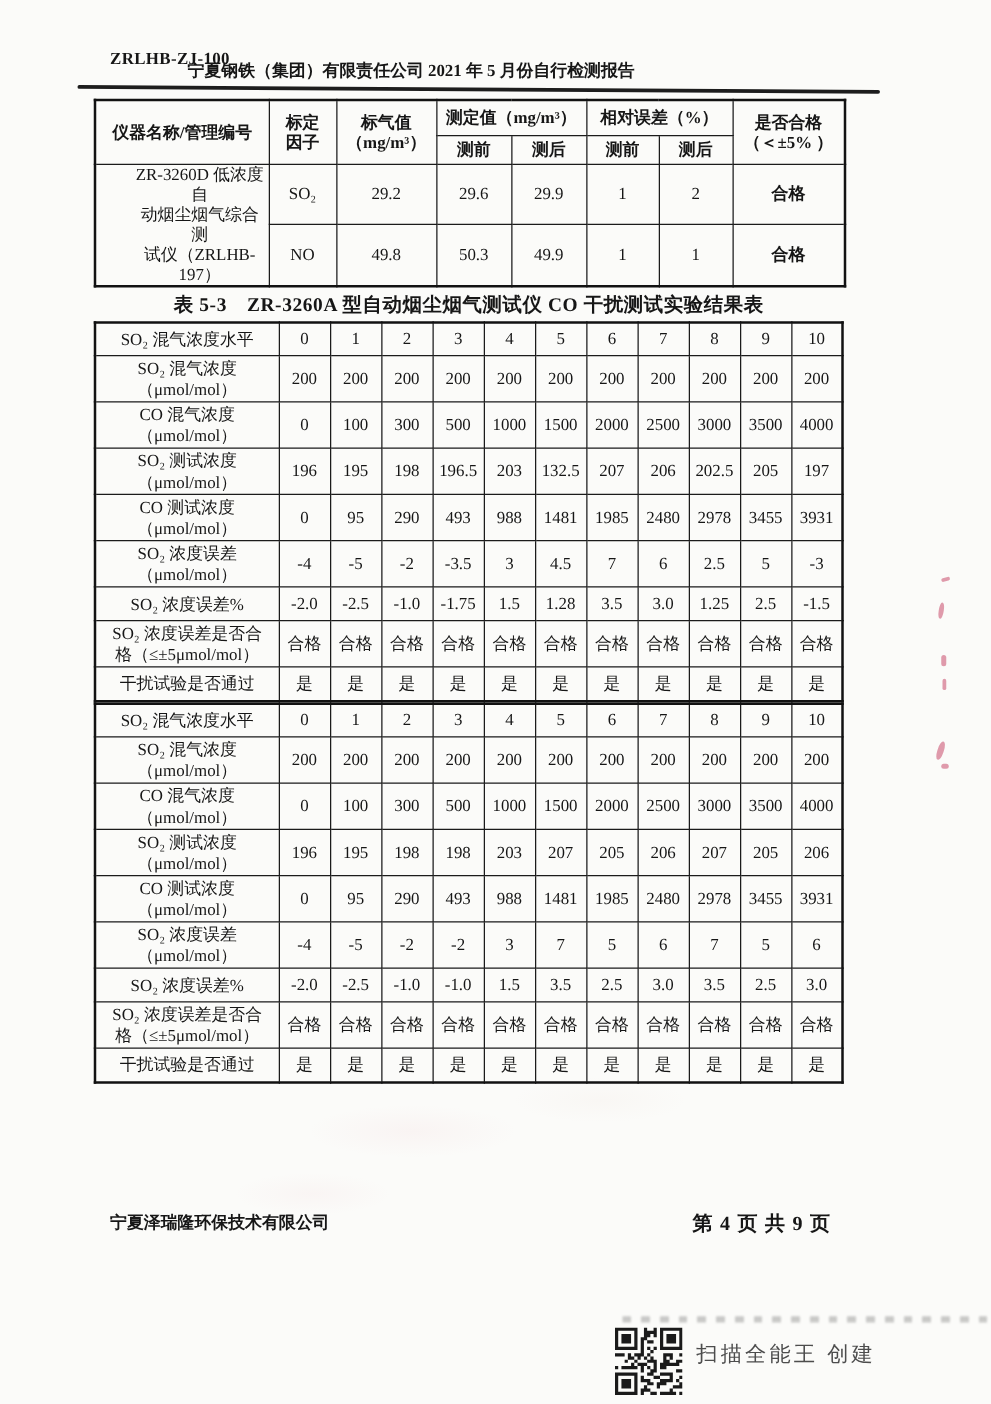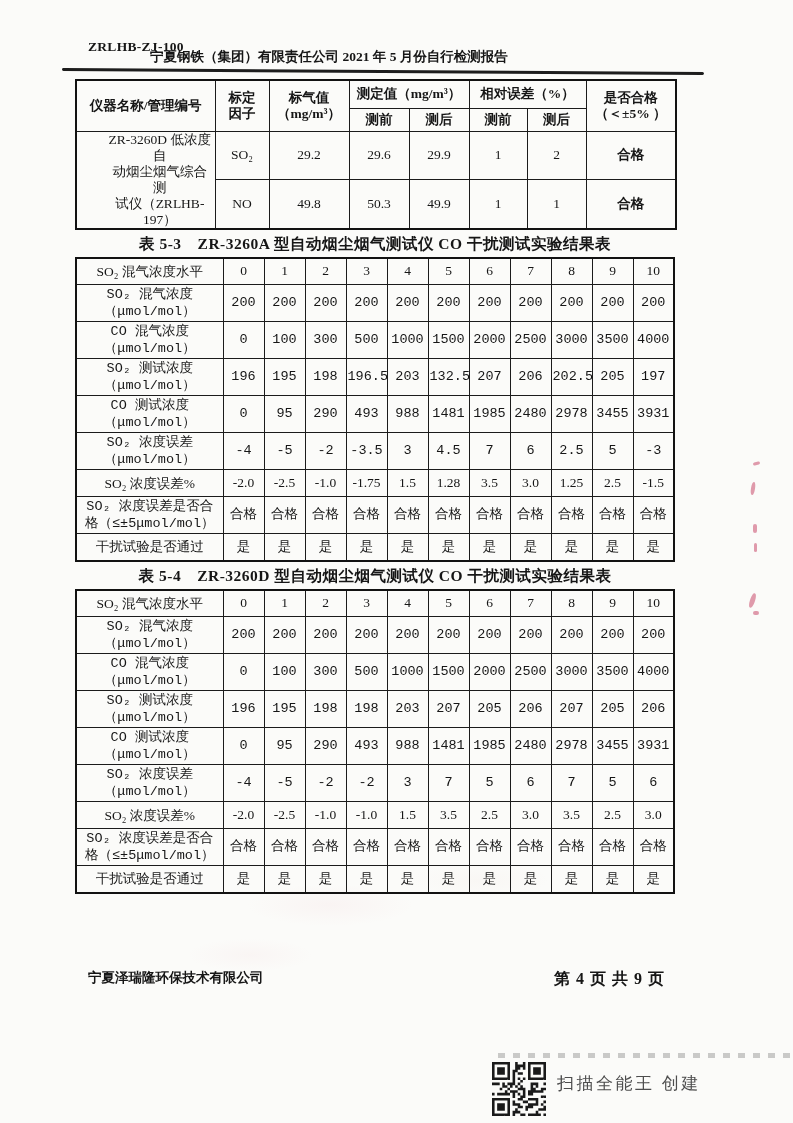--- a/index.html
+++ b/index.html
@@ -19,21 +19,21 @@
   table{border-collapse:collapse;table-layout:fixed;width:600px;border:2.5px solid #121212;}
   td{border:1.4px solid #1b1b1b;text-align:center;vertical-align:middle;padding:0 1px;font-size:13.5px;line-height:16px;overflow:hidden;}
   
   .t52 .hd{font-weight:700;}
   .t52 tr.hr1{height:28px;}
   .t52 tr.hr2{height:23px;}
   .t52 tr.dr{height:25px;}
   .t52 .inst div{line-height:16px;padding-left:28px;}
   
   .grid tr.r1{height:27px;}
-  .grid tr.r2{height:37px;font-family:Liberation Mono, monospace;}
+  .grid tr.r2{height:37px;}
   .grid td.lbl div{line-height:17px;}
   
   .footer-left{position:absolute;top:969px;left:88px;font-weight:700;font-size:13.5px;}
   .footer-right{position:absolute;top:969px;right:128px;font-weight:700;font-size:16px;letter-spacing:1px;}
   
   .streak{position:absolute;top:1053px;left:498px;width:295px;height:5px;opacity:.5;filter:blur(.7px);
           background:repeating-linear-gradient(90deg, rgba(70,70,70,.55) 0 7px, transparent 7px 15px);}
   .redmark{position:absolute;background:#c94b6b;opacity:.55;border-radius:2px;}
   .rm1{left:753px;top:462px;width:7px;height:3px;transform:rotate(-15deg);}
   .rm2{left:751px;top:482px;width:4px;height:13px;border-radius:45%;transform:rotate(9deg);}
@@ -272,21 +272,20 @@
             <td>是</td>
             <td>是</td>
             <td>是</td>
             <td>是</td>
             <td>是</td>
             <td>是</td>
           </tr>
         </tbody>
     </table>
 
-    <div class="tbl-title">表 5-4　ZR-3260D 型自动烟尘烟气测试仪 CO 干扰测试实验结果表</div>
     <table class="grid">
       <colgroup>
           <col style="width:147px">
         </colgroup>
       <tbody id="t54-body">
           <tr class="r1">
             <td class="lbl">
               <div>SO₂ 混气浓度水平</div>
             </td>
             <td>0</td>

